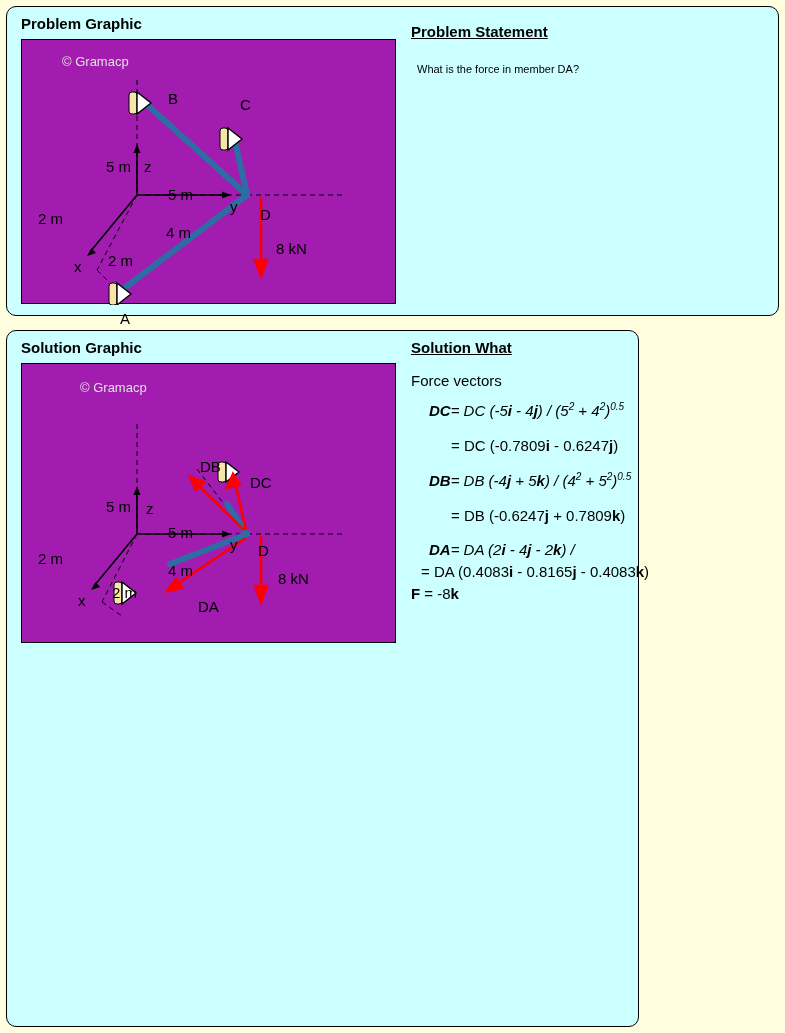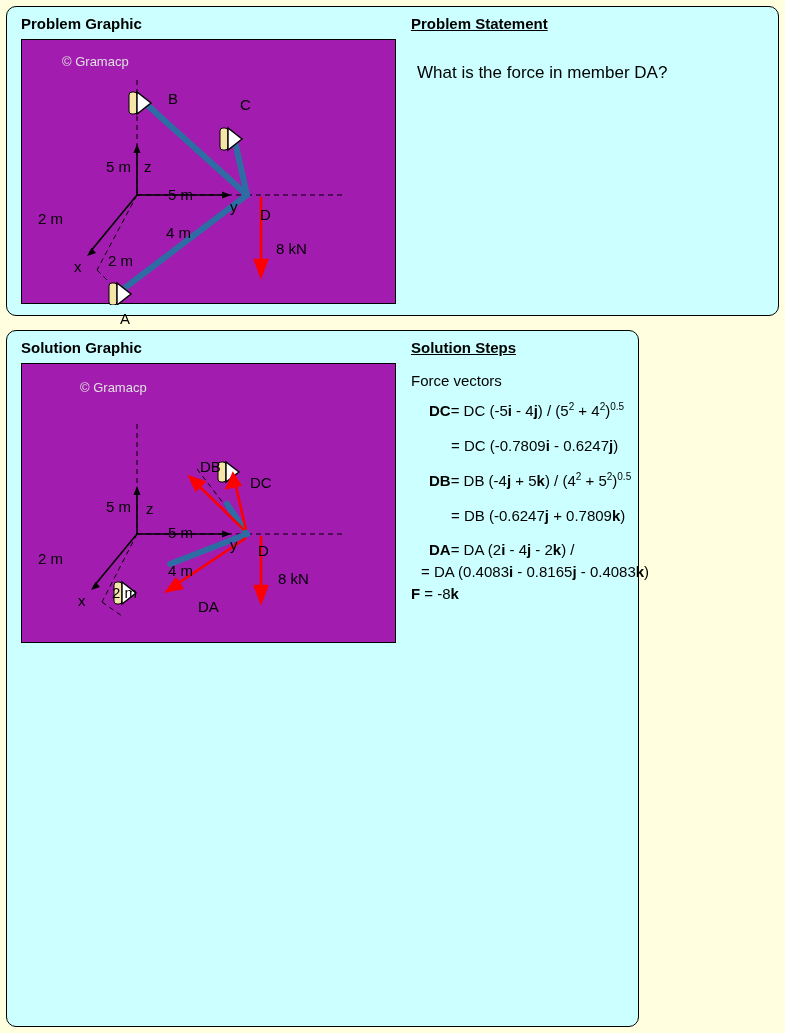--- a/index.html
+++ b/index.html
@@ -43,49 +43,49 @@
     color:#e0e0e0;
     font-size:13px;
     white-space:nowrap;
   }
 
   .svg-wrap{position:absolute;left:0;top:0;}
 
   .statement-text{
     position:absolute;
     left:410px;top:56px;
-    font-size:17px;
+    font-size:11px;
   }
 
   
   #steps{
     position:absolute;
     left:404px;
     top:42px;
     width:360px;
     font-size:15px;
     line-height:1.0;
   }
   .line{white-space:nowrap;margin:0;padding:0;height:22px;}
   .gap{height:12px;}
   .gap-s{height:7px;}
-  .ind1{padding-left:18px;}
+  .ind1{padding-left:18px;font-style:italic;}
   .ind2{padding-left:40px;margin-top:14px;}
   .ind3{padding-left:110px;}
   .ind-eq{padding-left:10px;}
   b{font-weight:bold;}
   sup{font-size:10px;vertical-align:super;}
 </style>
 </head>
 <body>
 
 <div class="panel" id="problem-panel">
 
   <div class="panel-title" style="left:14px;top:8px;">Problem Graphic</div>
-  <div class="panel-title underline" style="left:404px;top:8px;">Problem Statement</div>
+  <div class="panel-title underline" style="left:404px;top:16px;">Problem Statement</div>
 
   <div class="statement-text">What is the force in member DA?</div>
 
   <div class="graphic-box" id="problem-graphic-box">
     <div class="watermark" style="left:40px;top:14px;">© Gramacp</div>
 
     <svg class="svg-wrap" width="375" height="265" viewBox="0 0 375 265">
 
       <g stroke="#000" stroke-width="1" fill="none" stroke-dasharray="5,4">
         <line x1="115" y1="40" x2="115" y2="155"></line>
@@ -139,21 +139,21 @@
     <div style="position:absolute;left:16px;top:170px;font-size:15px;">2 m</div>
     <div style="position:absolute;left:144px;top:184px;font-size:15px;">4 m</div>
     <div style="position:absolute;left:86px;top:212px;font-size:15px;">2 m</div>
     <div style="position:absolute;left:254px;top:200px;font-size:15px;">8 kN</div>
   </div>
 </div>
 
 <div class="panel" id="solution-panel">
 
   <div class="panel-title" style="left:14px;top:8px;">Solution Graphic</div>
-  <div class="panel-title underline" style="left:404px;top:8px;">Solution Steps</div>
+  <div class="panel-title underline" style="left:404px;top:8px;">Solution What</div>
 
   <div class="graphic-box" id="solution-graphic-box">
     <div class="watermark" style="left:58px;top:16px;">© Gramacp</div>
 
     <svg class="svg-wrap" width="375" height="280" viewBox="0 0 375 280">
       <g stroke="#000" stroke-width="1" fill="none" stroke-dasharray="5,4">
         <line x1="115" y1="60" x2="115" y2="170"></line>
         <line x1="115" y1="170" x2="225" y2="170"></line>
         <line x1="225" y1="170" x2="320" y2="170"></line>
         <line x1="115" y1="170" x2="80" y2="238"></line>

